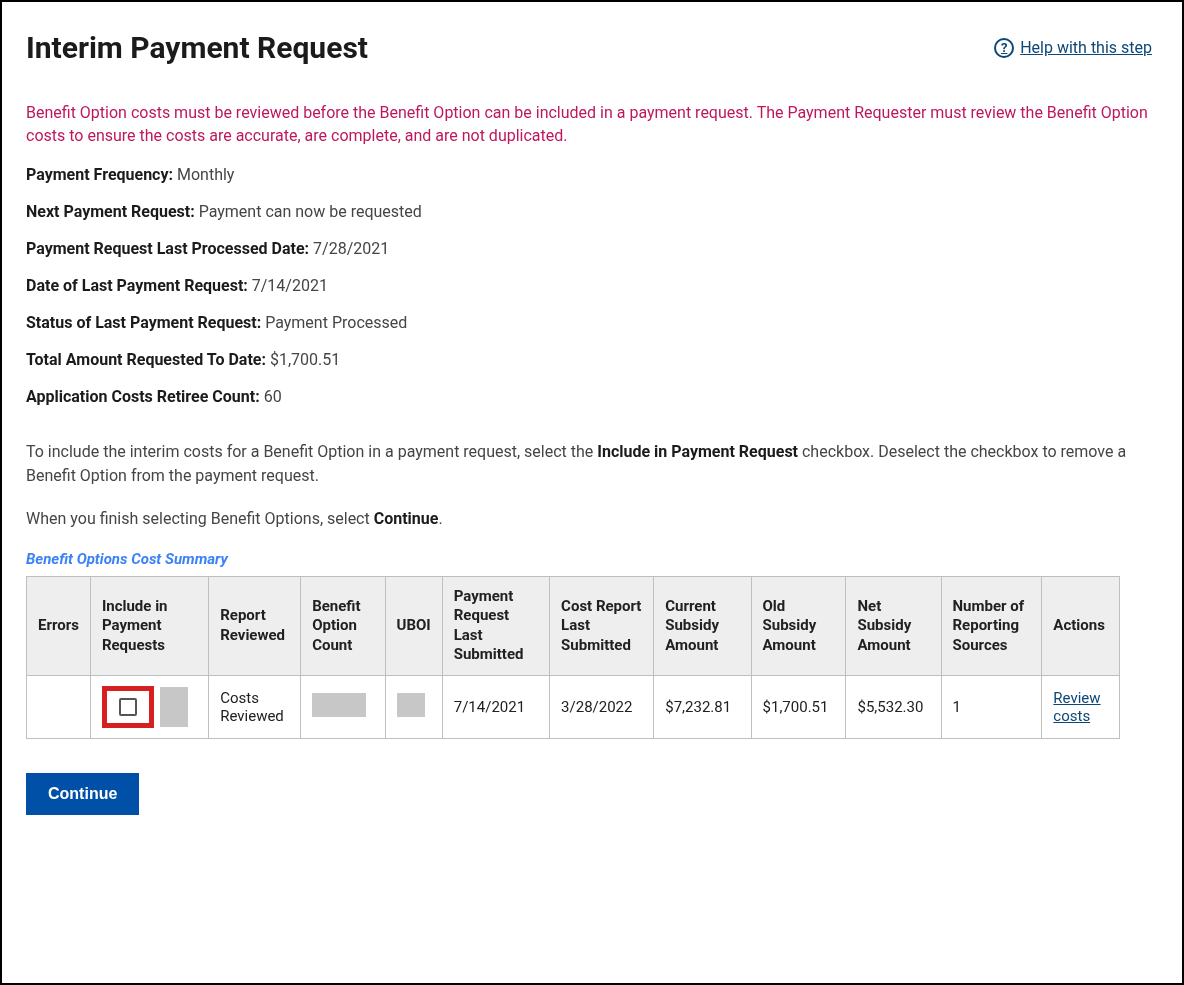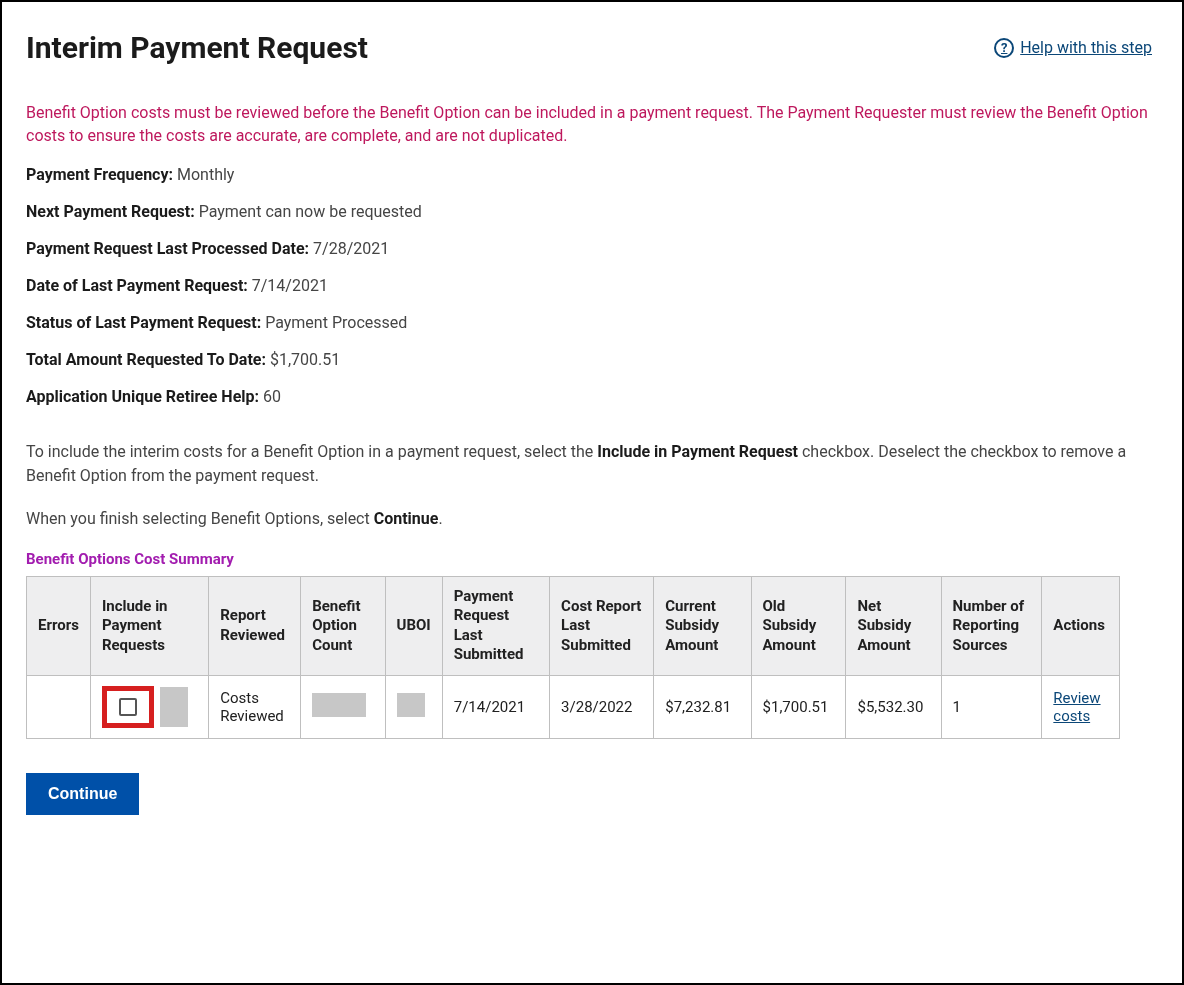--- a/index.html
+++ b/index.html
@@ -63,21 +63,22 @@
   .field-line .label { font-weight: 700; color: #1b1b1b; }
   .field-line .value { font-weight: 400; color: #454545; }
   .instr-block { margin-top: 34px; font-size: 16px; color: #454545; line-height: 1.45; }
   .instr-block p { margin: 0 0 20px 0; }
   .instr-block strong { color: #1b1b1b; }
   .table-title {
     font-weight: 700;
     font-size: 15px;
     margin-top: 16px;
     margin-bottom: 8px;
-    color: #a21caf;
+    color: #3b82f6;
+    font-style: italic;
   }
   table.summary {
     border-collapse: collapse;
     width: 1094px;
   }
   table.summary th, table.summary td {
     border: 1px solid #bfbfbf;
     padding: 10px 11px;
     text-align: left;
     vertical-align: middle;
@@ -158,21 +159,21 @@
     <div class="field-line">
       <span class="label">Date of Last Payment Request:</span><span class="value"> 7/14/2021</span>
     </div>
     <div class="field-line">
       <span class="label">Status of Last Payment Request:</span><span class="value"> Payment Processed</span>
     </div>
     <div class="field-line">
       <span class="label">Total Amount Requested To Date:</span><span class="value"> $1,700.51</span>
     </div>
     <div class="field-line">
-      <span class="label">Application Unique Retiree Help:</span><span class="value"> 60</span>
+      <span class="label">Application Costs Retiree Count:</span><span class="value"> 60</span>
     </div>
   </div>
 
   <div class="instr-block">
     <p>
       <span>To include the interim costs for a Benefit Option in a payment request, select the </span><strong>Include in Payment Request</strong><span> checkbox. Deselect the checkbox to remove a Benefit Option from the payment request.</span>
     </p>
     <p>
       <span>When you finish selecting Benefit Options, select </span><strong>Continue</strong><span>.</span>
     </p>

